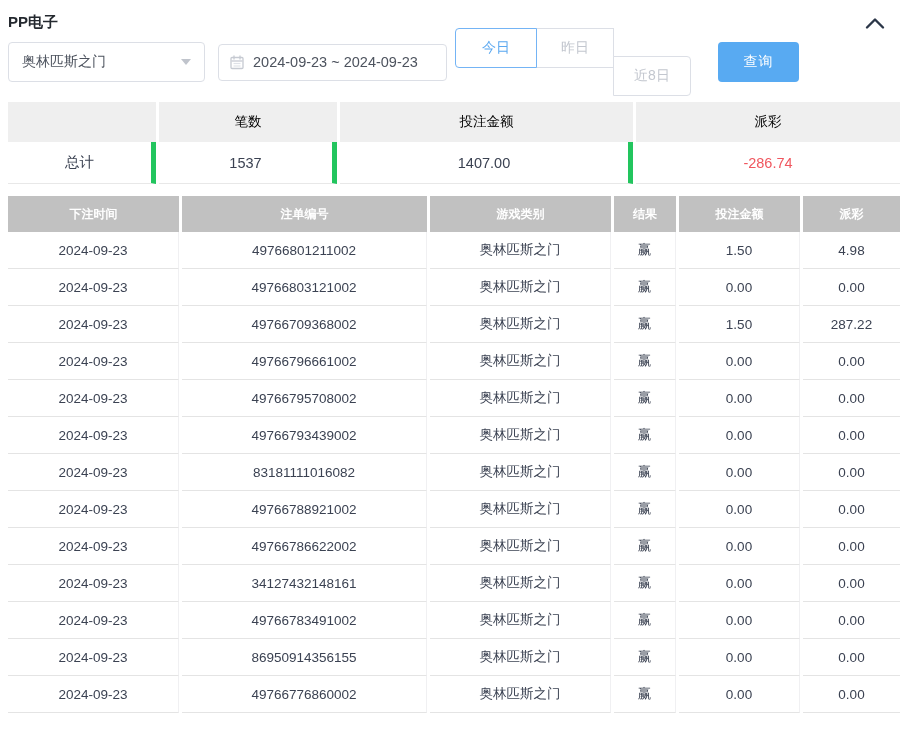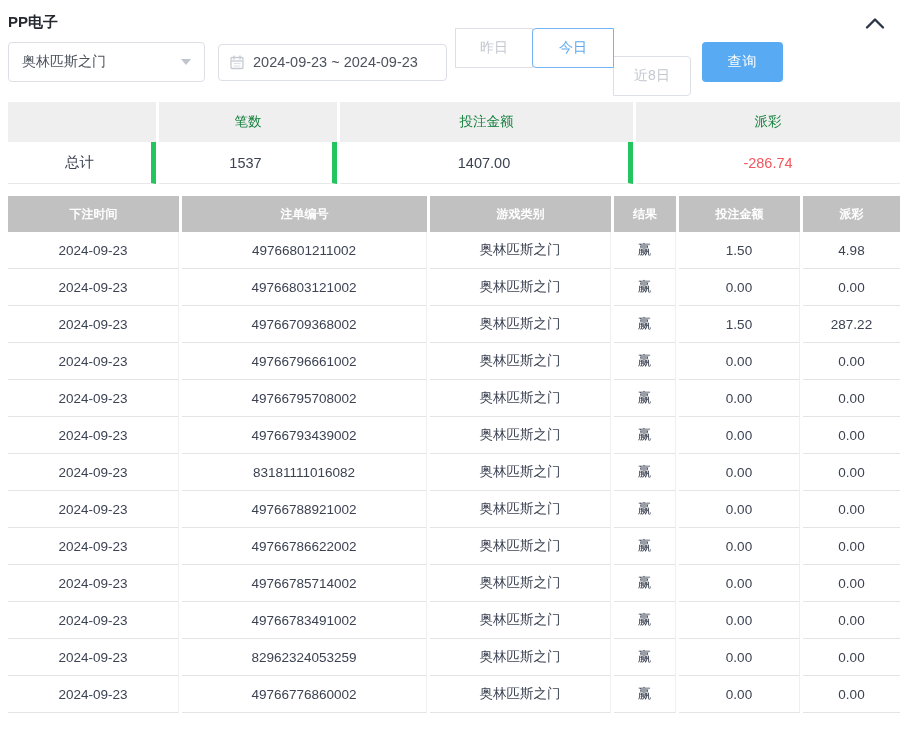--- a/index.html
+++ b/index.html
@@ -39,32 +39,32 @@
   .btn-group { display: flex; margin-left: 8px; }
   .quick-btn {
     height: 40px; background: #fff; font-size: 14px; cursor: pointer;
     border: 1px solid #dcdfe6; color: #c3c7cf; width: 78px;
   }
   .quick-btn + .quick-btn { margin-left: -1px; }
   .quick-btn.first { width: 82px; border-radius: 4px 0 0 4px; }
   .quick-btn.last  { border-radius: 0 4px 4px 0; margin-top: 28px; }
   .quick-btn.active { border: 1px solid #74b4f5; color: #5ba8f0; position: relative; z-index: 2; }
   .query-btn {
-    margin-left: 11px; width: 81px; height: 40px; border: none; border-radius: 4px;
+    margin-left: 27px; width: 81px; height: 40px; border: none; border-radius: 4px;
     background: #58aaf2; color: #ffffff; font-size: 14px; cursor: pointer; letter-spacing: 1px;
   }
 
   
   table { table-layout: fixed; border-collapse: separate; border-spacing: 3px 0; width: 898px; margin-left: -3px; }
   td, th { overflow: hidden; white-space: nowrap; text-align: center; }
 
   
   .summary-table { margin-top: 20px; }
   .summary-table th {
-    background: #efefef; height: 40px; font-weight: 400; font-size: 13.5px; color: #15803d;
+    background: #efefef; height: 40px; font-weight: 400; font-size: 13.5px; color: #000000;
   }
   .summary-table td {
     height: 42px; background: #fff; border-bottom: 1px solid #e8e8e8; font-size: 14.5px; color: #3b4252;
   }
   .summary-table td.sep { border-right: 5px solid #22c55e; }
   .summary-table td.payout-neg { color: #f0575f; }
 
   
   .records-table { margin-top: 12px; }
   .records-table th {
@@ -102,22 +102,22 @@
         <line x1="5" y1="1.5" x2="5" y2="5.5" stroke="#c6cad2" stroke-width="1.3"></line>
         <line x1="11" y1="1.5" x2="11" y2="5.5" stroke="#c6cad2" stroke-width="1.3"></line>
         <line x1="2.5" y1="7" x2="13.5" y2="7" stroke="#c6cad2" stroke-width="1.3"></line>
         <line x1="4.5" y1="9.5" x2="11.5" y2="9.5" stroke="#dfe2e8" stroke-width="1.2"></line>
         <line x1="4.5" y1="12" x2="11.5" y2="12" stroke="#dfe2e8" stroke-width="1.2"></line>
       </svg>
       <span>2024-09-23 ~ 2024-09-23</span>
     </div>
 
     <div class="btn-group">
+      <button class="quick-btn first active">今日</button>
       <button class="quick-btn">昨日</button>
-      <button class="quick-btn first active">今日</button>
       <button class="quick-btn last">近8日</button>
     </div>
 
     <button class="query-btn">查询</button>
   </div>
 
   <table class="summary-table">
     <colgroup>
         <col style="width:148px">
         <col style="width:178px">
@@ -229,37 +229,37 @@
         <tr>
           <td class="sep">2024-09-23</td>
           <td class="sep">49766786622002</td>
           <td class="sep">奥林匹斯之门</td>
           <td class="sep">赢</td>
           <td class="sep">0.00</td>
           <td>0.00</td>
         </tr>
         <tr>
           <td class="sep">2024-09-23</td>
-          <td class="sep">49766785714002</td>
+          <td class="sep">34127432148161</td>
           <td class="sep">奥林匹斯之门</td>
           <td class="sep">赢</td>
           <td class="sep">0.00</td>
           <td>0.00</td>
         </tr>
         <tr>
           <td class="sep">2024-09-23</td>
           <td class="sep">49766783491002</td>
           <td class="sep">奥林匹斯之门</td>
           <td class="sep">赢</td>
           <td class="sep">0.00</td>
           <td>0.00</td>
         </tr>
         <tr>
           <td class="sep">2024-09-23</td>
-          <td class="sep">82962324053259</td>
+          <td class="sep">86950914356155</td>
           <td class="sep">奥林匹斯之门</td>
           <td class="sep">赢</td>
           <td class="sep">0.00</td>
           <td>0.00</td>
         </tr>
         <tr>
           <td class="sep">2024-09-23</td>
           <td class="sep">49766776860002</td>
           <td class="sep">奥林匹斯之门</td>
           <td class="sep">赢</td>

